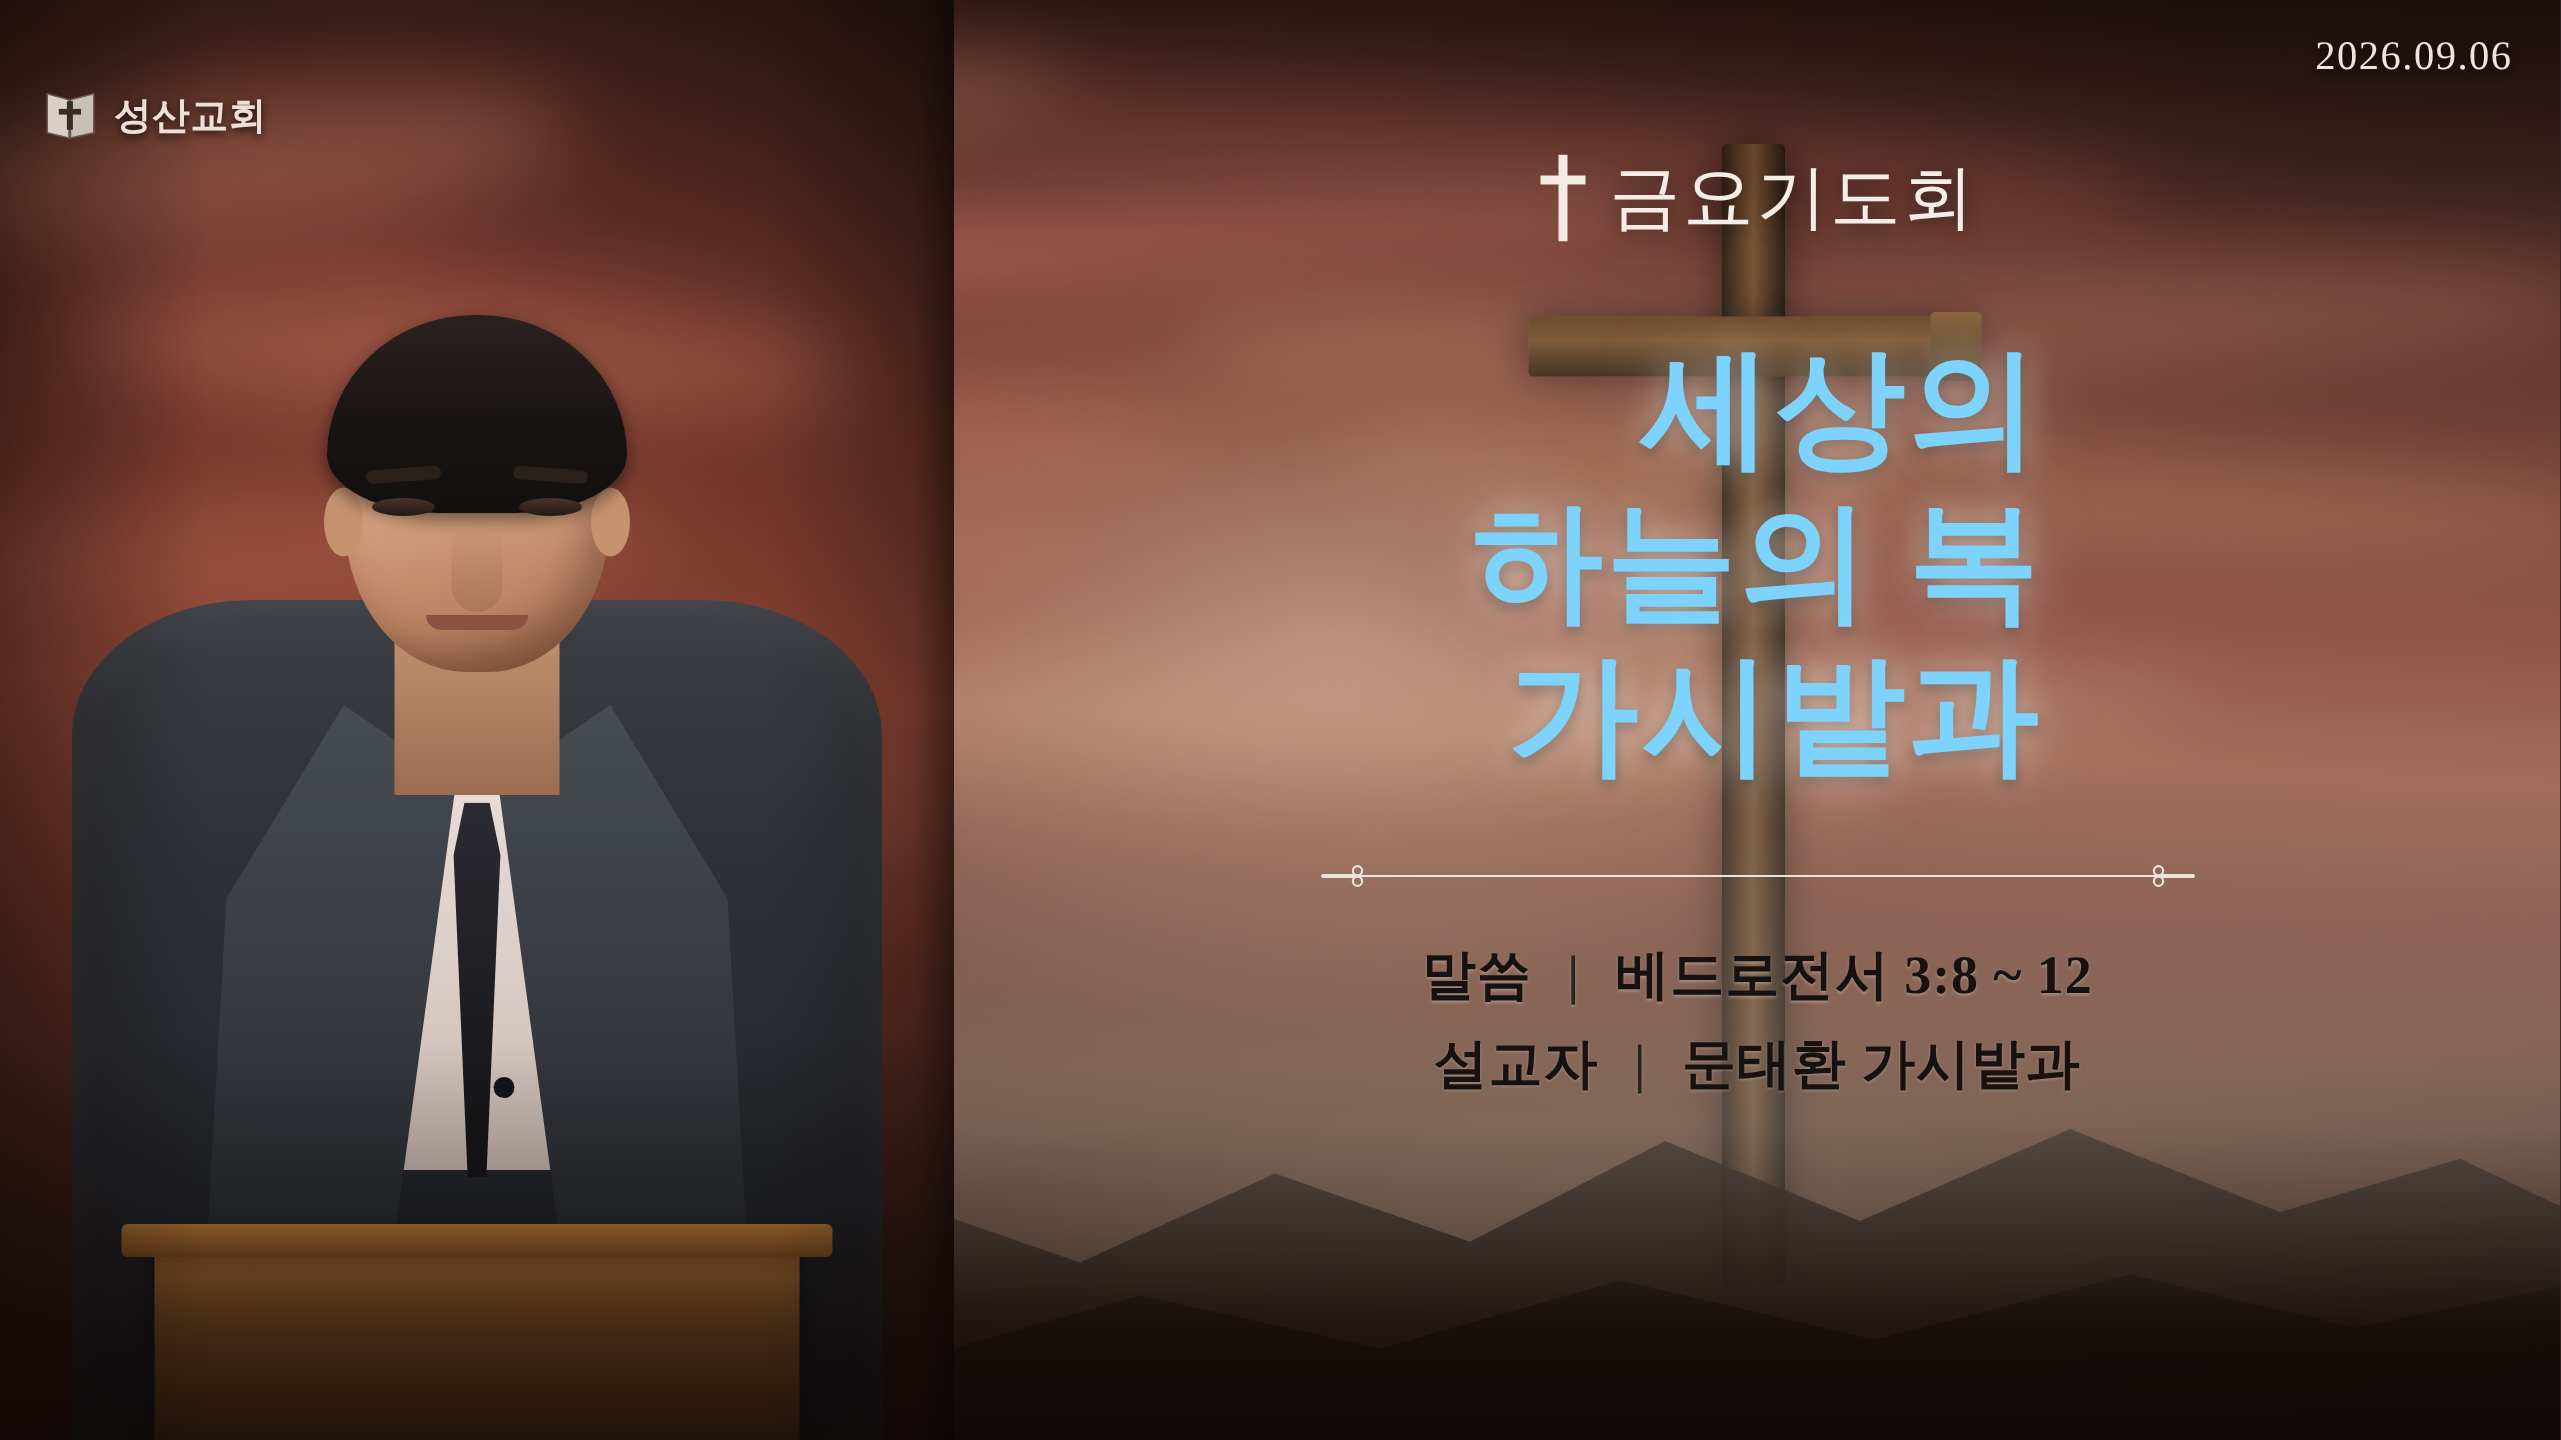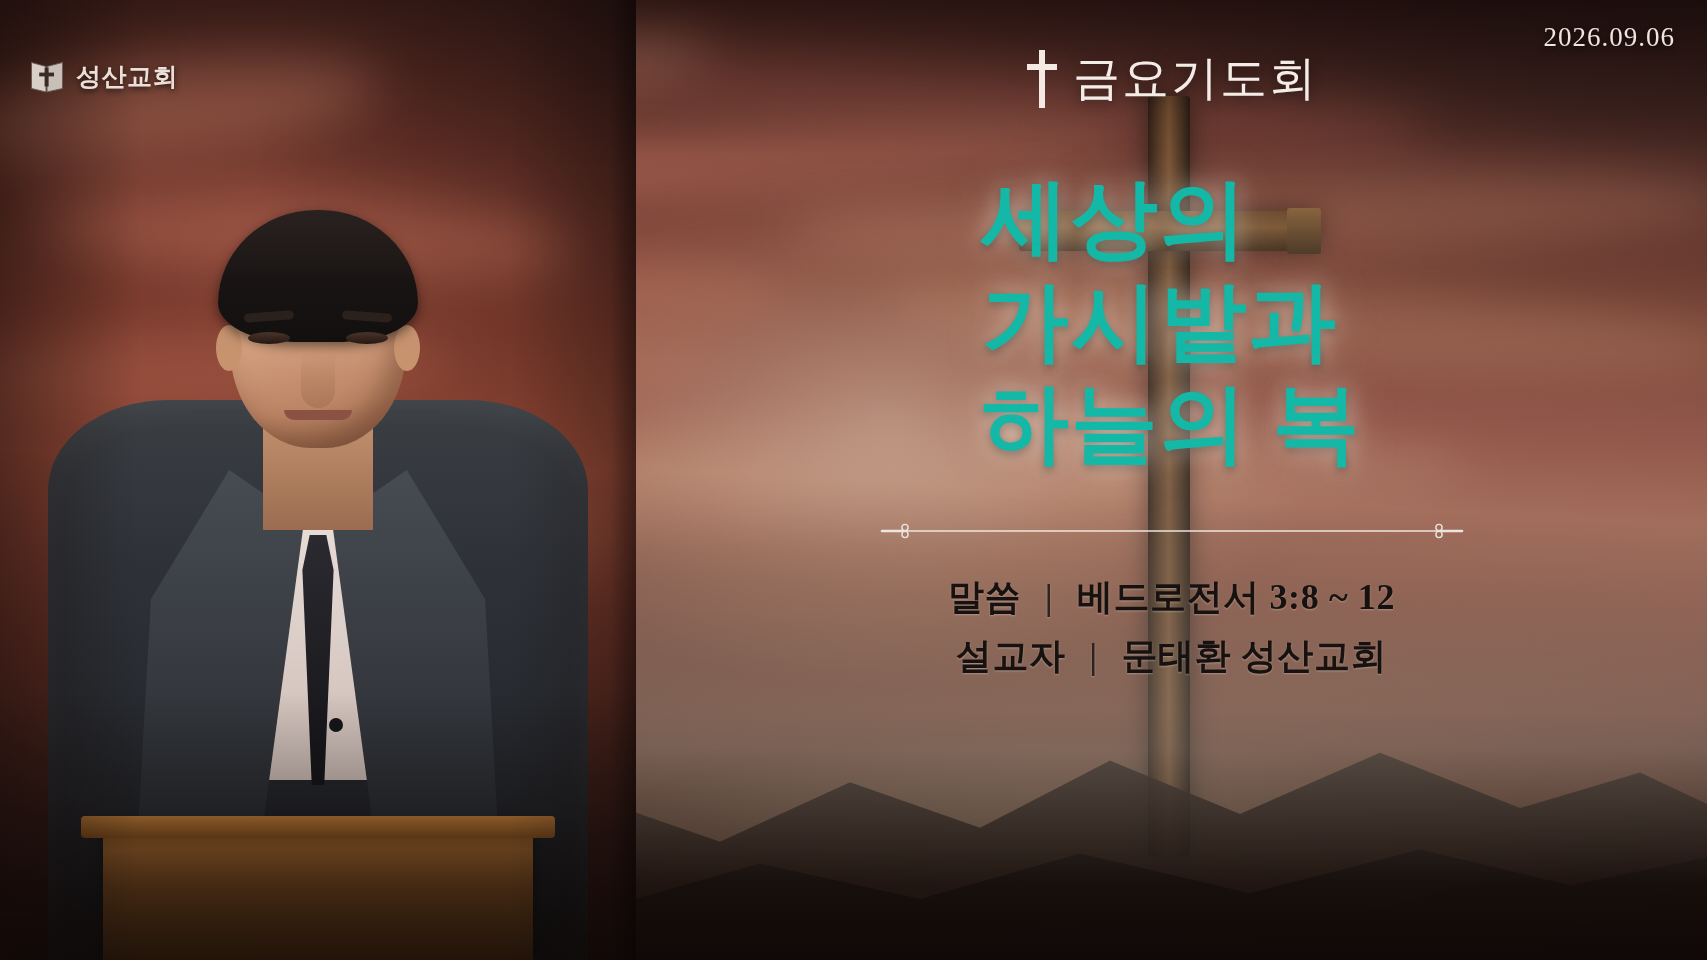--- a/index.html
+++ b/index.html
@@ -227,33 +227,33 @@
     text-shadow:0 2px 7px rgba(0,0,0,.8);
   }
 
   
   .content{
     position:absolute; left:636px; right:0; top:0; bottom:0; z-index:5;
     display:flex; flex-direction:column; align-items:center;
   }
 
   .service{
-    margin-top:47px; display:flex; align-items:center; gap:14px;
+    margin-top:100px; display:flex; align-items:center; gap:14px;
   }
   .service .cross-ico{ width:34px; height:58px; display:block; }
   .service-name{
     font-size:47px; font-weight:400; color:#f4ece6; letter-spacing:2px;
     text-shadow:0 2px 14px rgba(0,0,0,.55);
   }
 
   .sermon{
-    margin-top:58px; text-align:left;
+    margin-top:58px; text-align:right;
     font-family:"Liberation Serif", serif;
     font-size:87px; font-weight:700; line-height:1.18;
-    color:#14b8a6; letter-spacing:2px;
+    color:#7dd3fc; letter-spacing:2px;
     text-shadow:0 0 22px rgba(255,246,234,.55), 0 0 48px rgba(255,238,214,.35), 0 3px 10px rgba(0,0,0,.45);
   }
   .sermon .l{ display:block; }
 
   .divider{
     margin-top:44px; width:600px; height:22px; display:block; opacity:.95;
   }
 
   .details{
     margin-top:26px; text-align:center;
@@ -356,22 +356,22 @@
         <svg class="cross-ico" viewBox="0 0 34 58" aria-hidden="true">
           <rect x="14" y="0" width="6" height="58" fill="#f2eae3"></rect>
           <rect x="2" y="14" width="30" height="6" fill="#f2eae3"></rect>
         </svg>
       </span>
       <span class="service-name">금요기도회</span>
     </div>
 
     <div class="sermon">
       <span class="l">세상의</span>
+      <span class="l">하늘의 복</span>
       <span class="l">가시밭과</span>
-      <span class="l">하늘의 복</span>
     </div>
 
     <span>
       <svg class="divider" viewBox="0 0 600 22" aria-hidden="true">
         <line x1="28" y1="11" x2="572" y2="11" stroke="#f0ece6" stroke-width="1.4"></line>
         <path d="M10 11 H30" stroke="#f0ece6" stroke-width="2.6" stroke-linecap="round"></path>
         <circle cx="33" cy="7.5" r="3.1" fill="none" stroke="#f0ece6" stroke-width="1.4"></circle>
         <circle cx="33" cy="14.5" r="3.1" fill="none" stroke="#f0ece6" stroke-width="1.4"></circle>
         <path d="M590 11 H570" stroke="#f0ece6" stroke-width="2.6" stroke-linecap="round"></path>
         <circle cx="567" cy="7.5" r="3.1" fill="none" stroke="#f0ece6" stroke-width="1.4"></circle>
@@ -381,18 +381,18 @@
 
     <div class="details">
       <span class="row">
         <span>말씀</span>
         <span class="sep">|</span>
         <span>베드로전서 3:8 ~ 12</span>
       </span>
       <span class="row">
         <span>설교자</span>
         <span class="sep">|</span>
-        <span>문태환 성산교회</span>
+        <span>문태환 가시밭과</span>
       </span>
     </div>
 
   </div>
 </div>
 
 </body></html>

